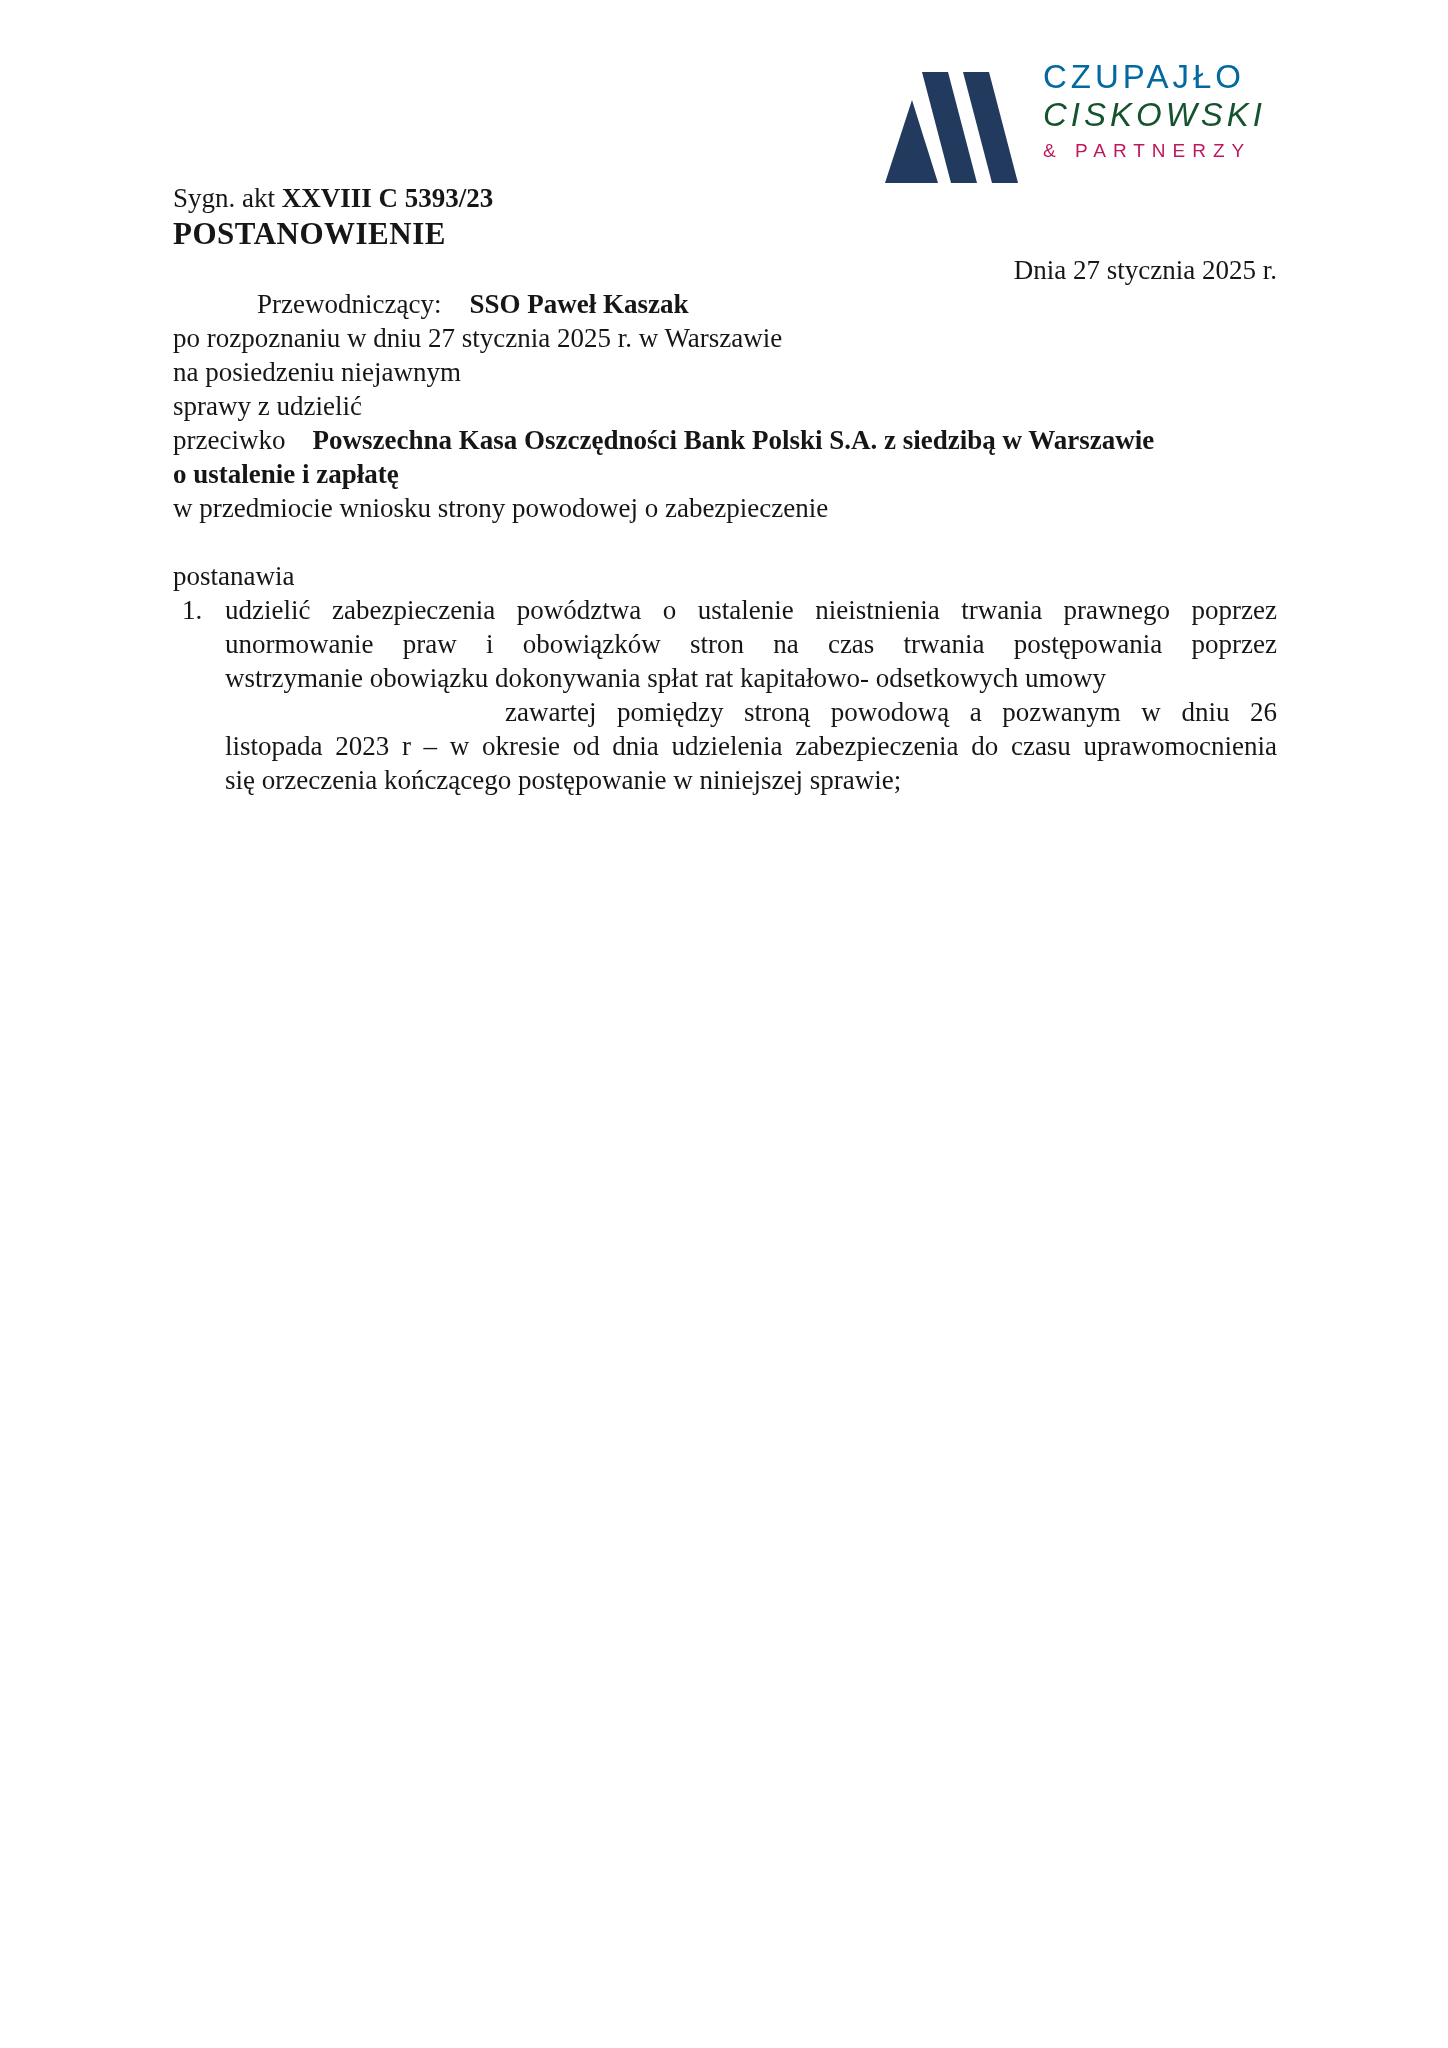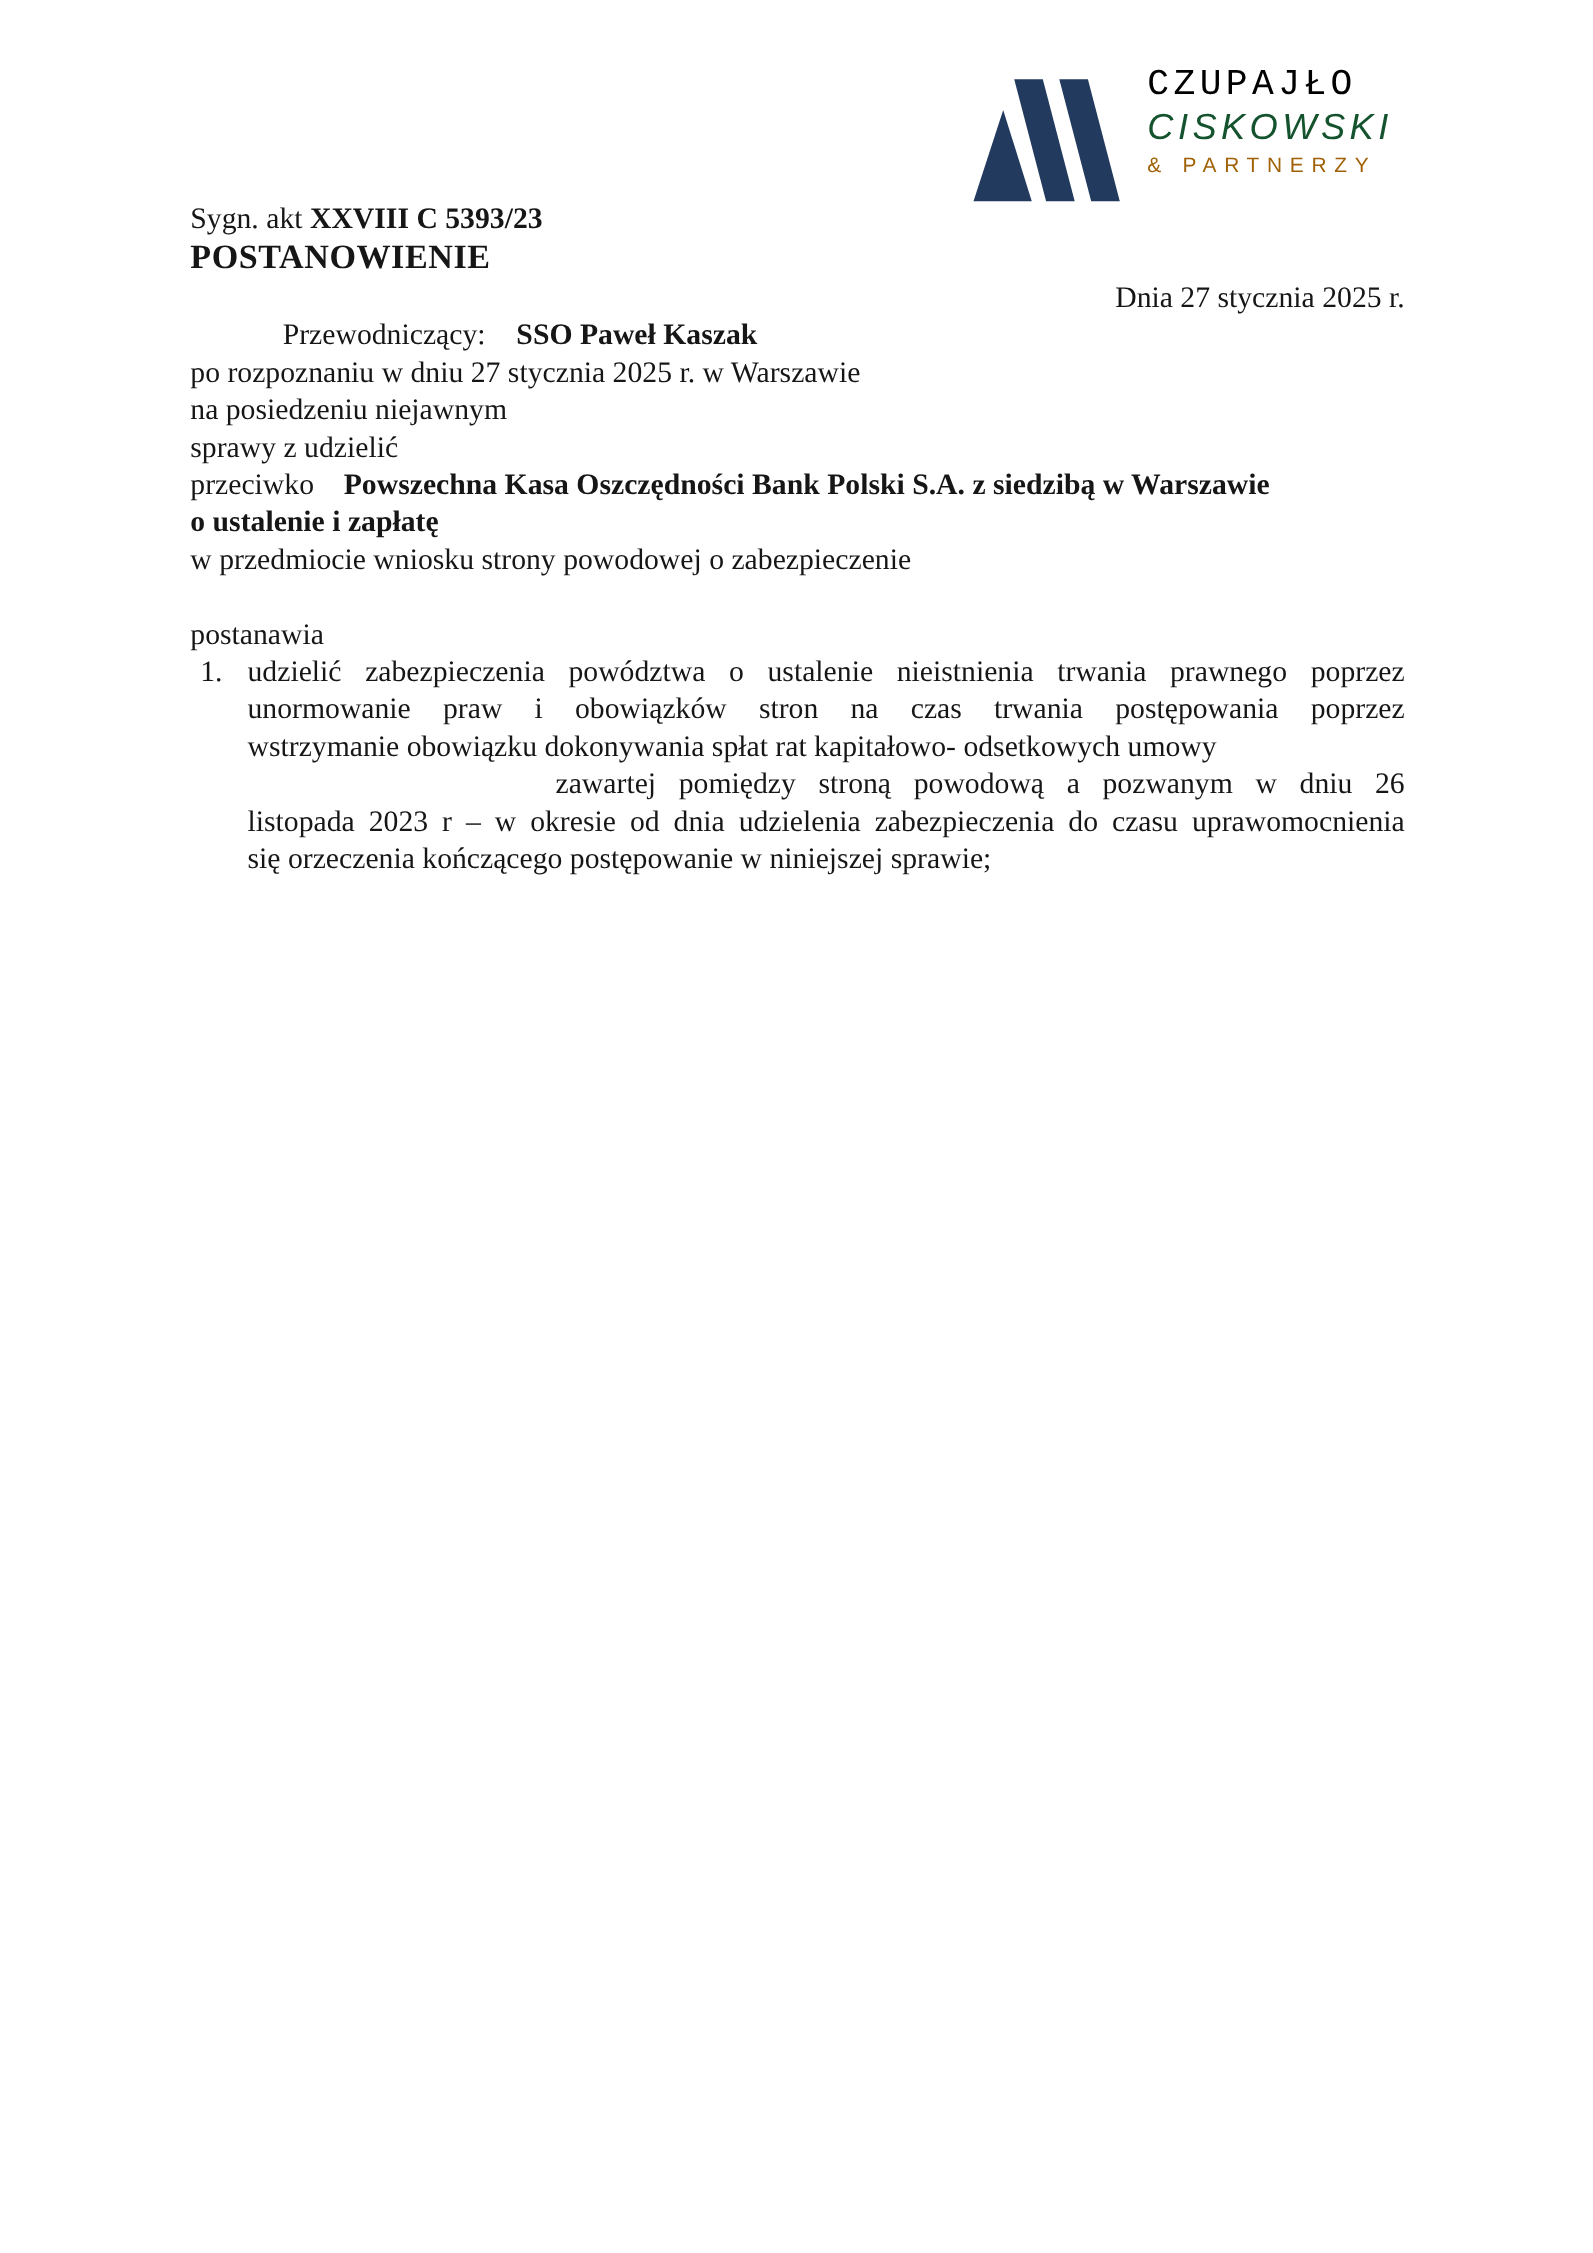--- a/index.html
+++ b/index.html
@@ -44,23 +44,23 @@
 
 <div class="logo">
   <svg class="logo-mark" width="155" height="135" viewBox="895 45 155 135" xmlns="http://www.w3.org/2000/svg">
     <g id="mark-shapes">
       <path d="M 927 95 L 953 178 L 900 178 Z" fill="#223a5e"></path>
       <path d="M 937 67 L 963 67 L 992 178 L 966 178 Z" fill="#223a5e"></path>
       <path d="M 978 67 L 1004 67 L 1033 178 L 1007 178 Z" fill="#223a5e"></path>
     </g>
   </svg>
   <div class="logo-text">
-    <div class="logo-line" style="color: #000000; font-family: Liberation Mono, monospace;">CZUPAJŁO</div>
+    <div class="logo-line" style="color: #0369a1;">CZUPAJŁO</div>
     <div class="logo-line" style="color: #14532d; font-style: italic;">CISKOWSKI</div>
-    <div class="logo-sub" style="color: #a16207;">&amp; PARTNERZY</div>
+    <div class="logo-sub" style="color: #be185d;">&amp; PARTNERZY</div>
   </div>
 </div>
 
 <div class="doc">
 
   <div class="line"><span>Sygn. akt </span><span class="b">XXVIII C 5393/23</span></div>
 
   <div class="title-line">POSTANOWIENIE</div>
 
   <div class="line date-line">Dnia 27 stycznia 2025 r.</div>

